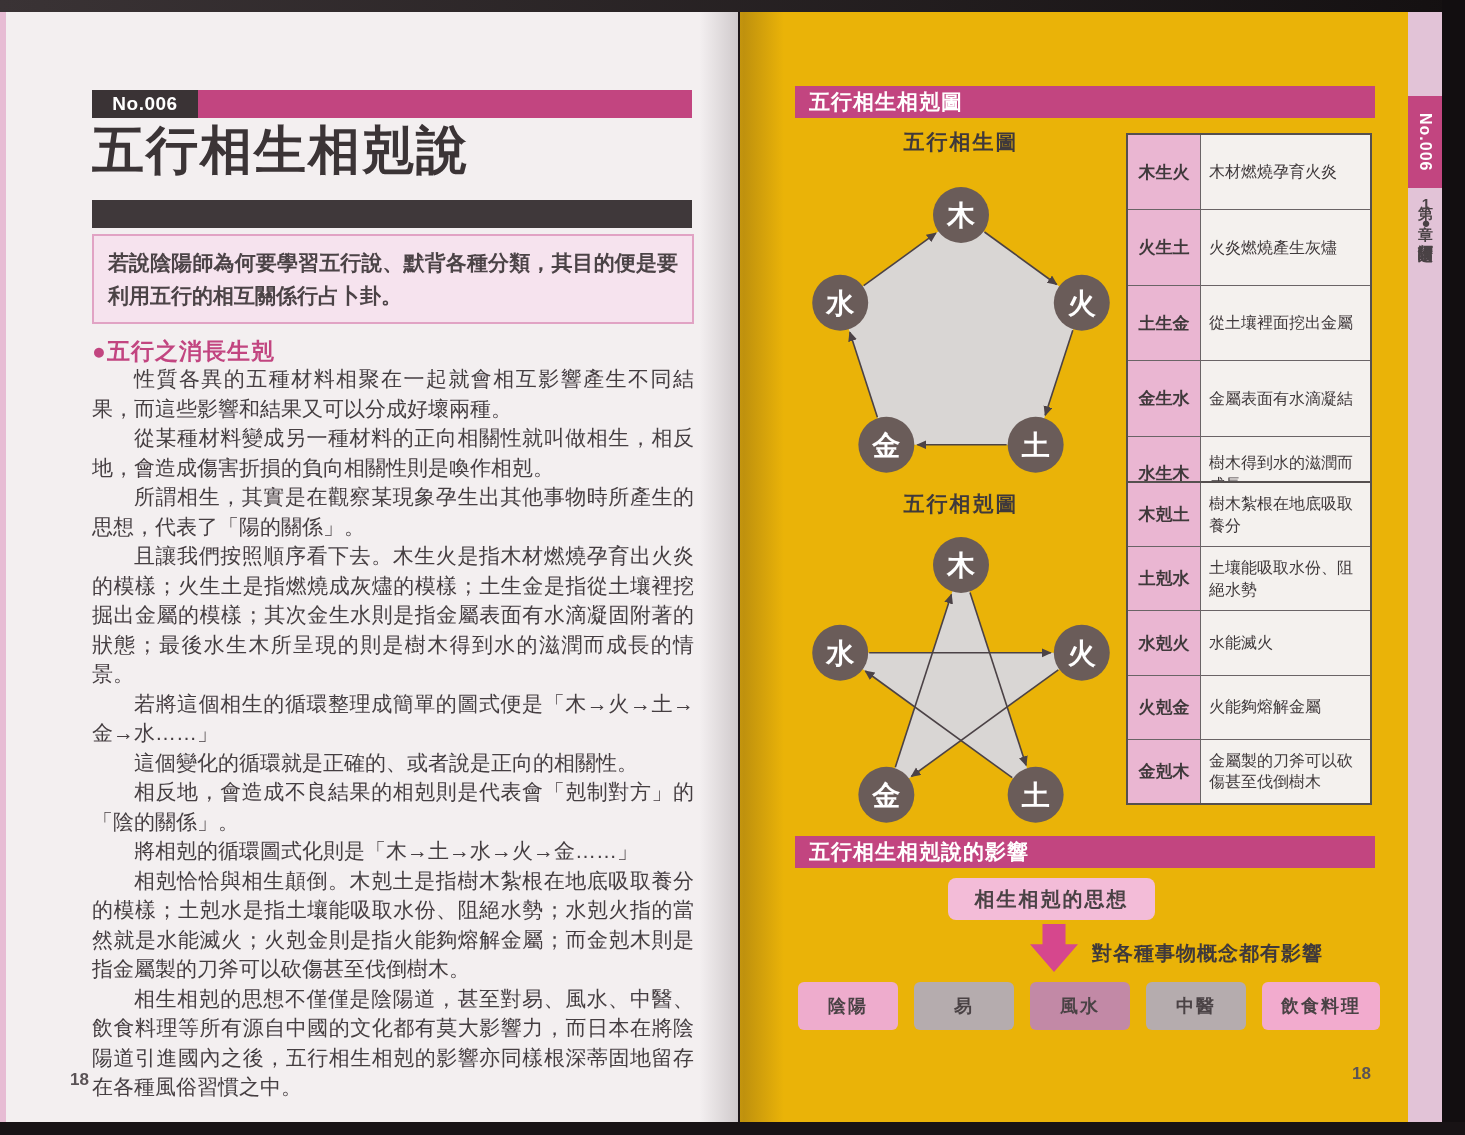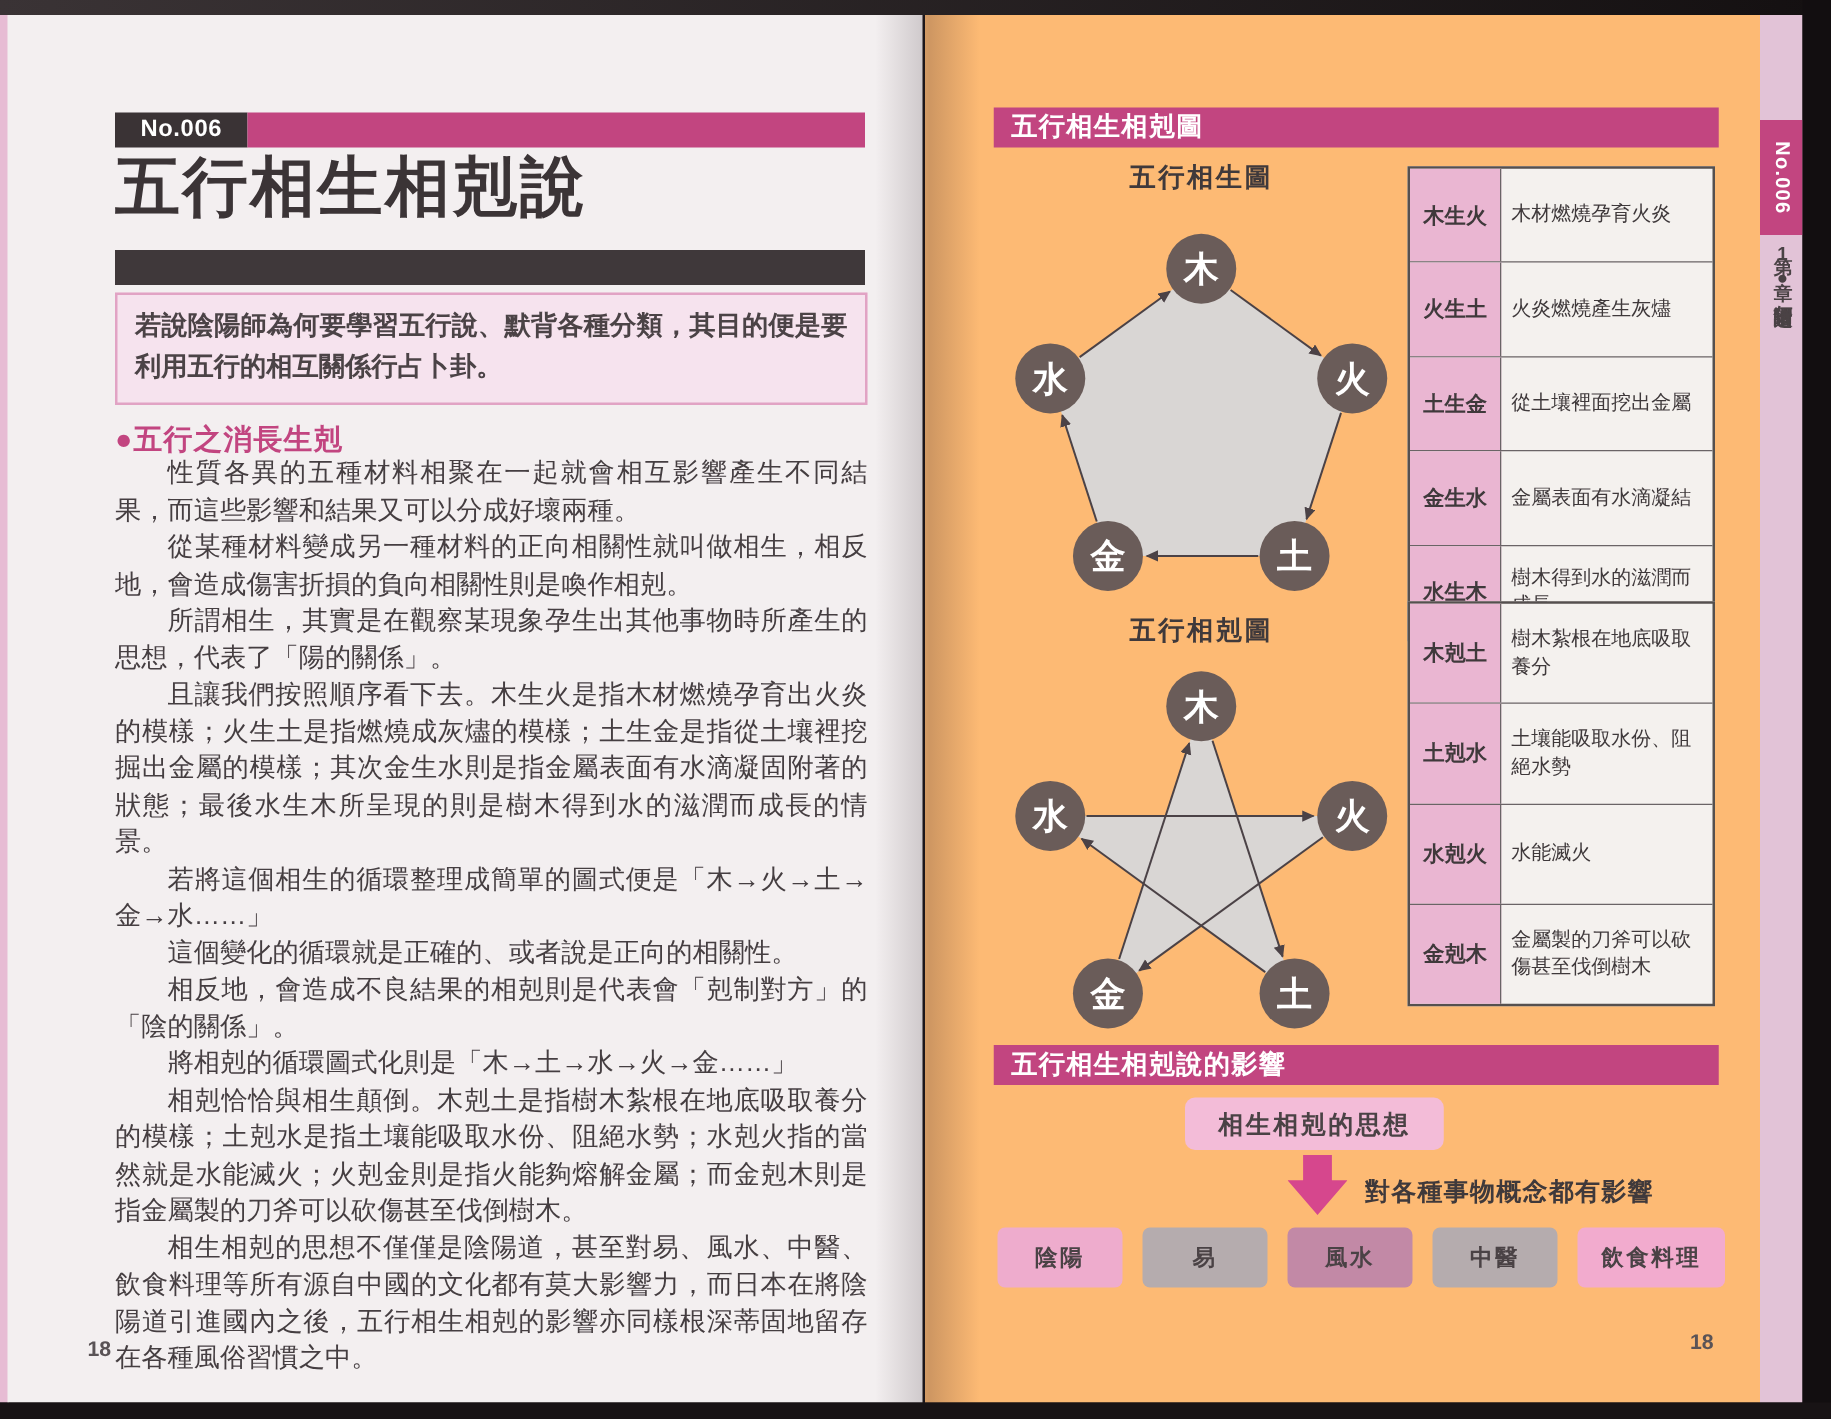--- a/index.html
+++ b/index.html
@@ -2,41 +2,41 @@
 <html style="--magenta: #c24580; --dark_bar: #3f383a; --page_bg: #f3eff0; --body_text: #453e41; --intro_bg: #f6e3ee; --intro_border: #e1a3c4; --node_fill: #6a5c59; --diagram_fill: #d9d6d4; --diagram_line: #4b4246; --table_label_bg: #eab6d2; --table_border: #55504f; --source_box_bg: #f3bcd8; --arrow_color: #d6478d; --sidebar_bg: #e2c3d7;"><head>
 <meta charset="utf-8">
 <style>
   html,body{margin:0;padding:0;width:1465px;height:1135px;overflow:hidden;
     background:#1b1618;font-family:"Liberation Sans",sans-serif;}
   #spread{position:relative;width:1465px;height:1135px;}
 
   
   .page{position:absolute;top:12px;height:1110px;background:var(--page_bg,#f3eff0);}
   #page-left{left:6px;width:732px;}
-  #page-right{left:740px;width:668px;background:#fdba74;}
+  #page-right{left:740px;width:668px;background:#eab308;}
   #gutter{position:absolute;left:700px;top:12px;width:84px;height:1110px;z-index:5;pointer-events:none;
     background:linear-gradient(to right,rgba(40,25,33,0) 0%,rgba(40,25,33,.16) 42%,rgba(40,25,33,.22) 52%,rgba(40,25,33,0) 100%);}
   #sidebar-strip{position:absolute;left:1408px;top:12px;width:34px;height:1110px;background:var(--sidebar_bg,#e2c3d7);}
   #edge-top{position:absolute;left:0;top:0;width:1465px;height:12px;background:linear-gradient(to right,#3a3335,#141011);}
   #edge-right{position:absolute;left:1442px;top:0;width:23px;height:1135px;background:#120e10;}
   #edge-bottom{position:absolute;left:0;top:1122px;width:1465px;height:13px;background:#181315;}
   #edge-pink{position:absolute;left:0;top:12px;width:7px;height:1110px;background:#e7bcd4;}
 
   
   .lp{position:absolute;}
   #no006-row{left:86px;top:78px;width:600px;height:28px;display:flex;}
   #no006-box{background:#3a3335;color:#fff;font-weight:bold;font-size:19px;
     width:106px;display:flex;align-items:center;justify-content:center;letter-spacing:.5px;}
   #no006-bar{flex:1;background:var(--magenta,#c24580);}
   #article-title{left:86px;top:106px;font-size:52px;font-weight:bold;color:#3b3436;
     letter-spacing:2px;line-height:1.25;border-bottom:3px solid #3b3436;padding-bottom:22px;}
   #title-dark-bar{left:86px;top:188px;width:600px;height:28px;background:var(--dark_bar,#3f383a);}
   #intro-box{left:86px;top:222px;width:570px;background:var(--intro_bg,#f6e3ee);
     border:2px solid var(--intro_border,#e1a3c4);padding:10px 14px;
-    font-size:21px;font-weight:600;color:#4b4346;line-height:33px;text-align:justify;font-family:Liberation Mono, monospace;}
+    font-size:21px;font-weight:600;color:#4b4346;line-height:33px;text-align:justify;}
   #section-heading{left:86px;top:324px;font-size:23px;font-weight:bold;color:var(--magenta,#c24580);letter-spacing:1px;}
   #body-text{left:86px;top:352px;width:602px;font-size:21px;color:var(--body_text,#453e41);
     line-height:29.5px;text-align:justify;}
   #body-text p{margin:0;text-indent:2em;}
   .pagenum{position:absolute;font-size:17px;font-weight:bold;color:#5a5356;text-align:right;}
   #pagenum-left{left:64px;top:1058px;}
   #pagenum-right{left:612px;top:1052px;}
 
   
   .rp{position:absolute;}
@@ -194,20 +194,24 @@
       </div>
       <div class="trow">
         <div class="tlabel">土剋水</div>
         <div class="tdesc">土壤能吸取水份、阻絕水勢</div>
       </div>
       <div class="trow">
         <div class="tlabel">水剋火</div>
         <div class="tdesc">水能滅火</div>
       </div>
       <div class="trow">
+        <div class="tlabel">火剋金</div>
+        <div class="tdesc">火能夠熔解金屬</div>
+      </div>
+      <div class="trow">
         <div class="tlabel">金剋木</div>
         <div class="tdesc">金屬製的刀斧可以砍傷甚至伐倒樹木</div>
       </div>
     </div>
 
     <div class="rp section-header" id="rp-header2">五行相生相剋說的影響</div>
     <div class="rp" id="source-box">相生相剋的思想</div>
     <div class="rp" id="flow-arrow"></div>
     <div class="rp" id="arrow-note">對各種事物概念都有影響</div>
     <div class="rp" id="targets-row">

